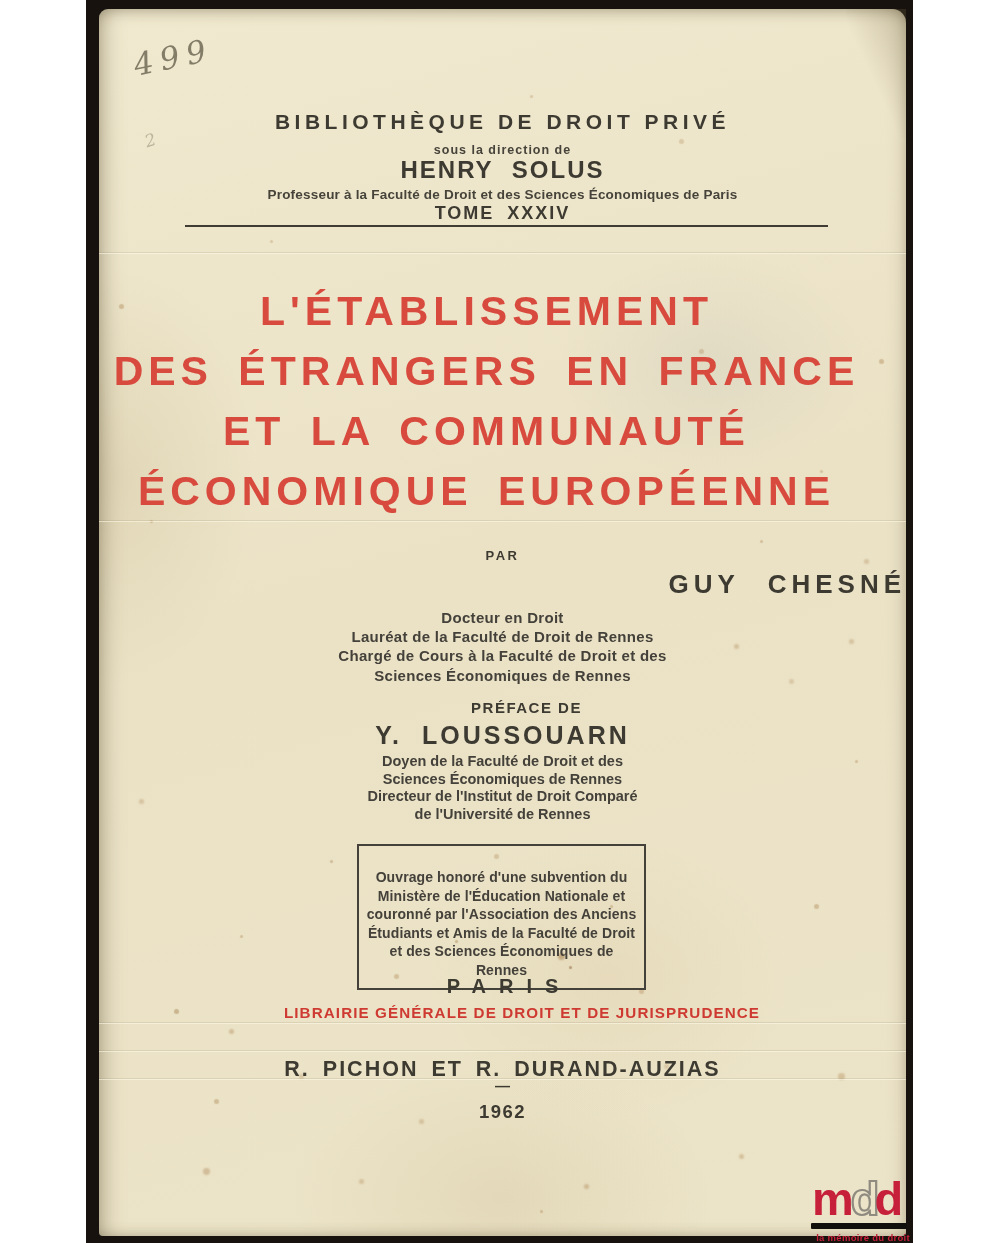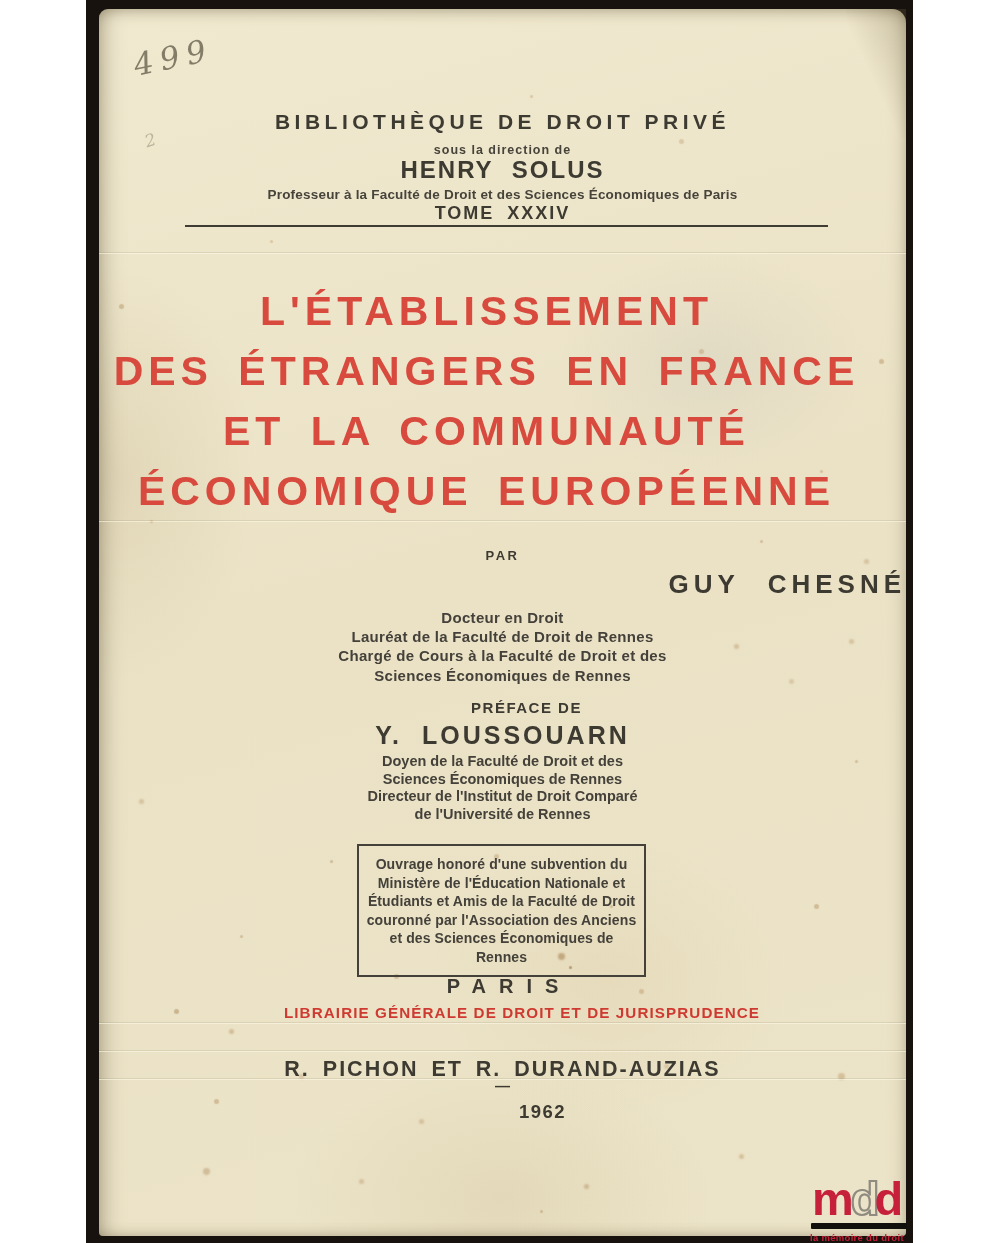--- a/index.html
+++ b/index.html
@@ -75,50 +75,50 @@
   .par         { top:539px; font-size:13px; font-weight:700; letter-spacing:2.5px; }
   .author-name { top:560px; font-size:26px; font-weight:700; letter-spacing:5px; word-spacing:16px;text-align:right; }
   .author-tt   { top:599px; font-size:15px; font-weight:700; line-height:19.2px; letter-spacing:.3px; color:#44413a; }
   .author-tt span, .preface-tt span, .award-lines span { display:block; }
 
   .preface-lab { top:690px; font-size:15px; font-weight:700; letter-spacing:1.5px;padding-left:48px; }
   .preface-nm  { top:712px; font-size:25px; font-weight:700; letter-spacing:3px; word-spacing:10px; }
   .preface-tt  { top:744px; font-size:14.5px; font-weight:700; line-height:17.6px; color:#44413a; }
 
   .award-box   { position:absolute; left:258px; top:835px; width:289px;
-                 border:2px solid #44413a; padding:9px 4px 8px 4px;
+                 border:2px solid #44413a; padding:22px 4px 8px 4px;
                  font-size:14px; font-weight:700; line-height:18.6px;
                  text-align:center; color:#44413a; letter-spacing:.1px; }
 
   .city        { top:966px; font-size:20px; font-weight:700; letter-spacing:13px; text-indent:13px; }
   .publisher   { top:995px; font-size:15.2px; font-weight:700; letter-spacing:1.1px; color:#ce3a31;padding-left:39px; }
   .editors     { top:1024px; font-size:21.5px; font-weight:700; letter-spacing:2px; word-spacing:5px;margin-top:24px; }
   .address     { top:1050px; font-size:17px; font-weight:700; letter-spacing:.4px; }
   .dash        { top:1068px; font-size:15px; font-weight:700; }
-  .year        { top:1092px; font-size:18.5px; font-weight:700; letter-spacing:1.5px;margin-left:40px; }
+  .year        { top:1092px; font-size:18.5px; font-weight:700; letter-spacing:1.5px; }
 
   
   .pencil-number { position:absolute; left:34px; top:30px; font-family:"DejaVu Serif", serif;
                    font-style:italic; font-size:31px; color:rgba(104,97,79,.8);
                    letter-spacing:7px; transform:rotate(-12deg); }
   .pencil-mark   { position:absolute; left:46px; top:121px; font-family:"DejaVu Serif", serif;
                    font-style:italic; font-size:17px; color:rgba(104,97,79,.38);
                    transform:rotate(-18deg); }
 
   
   .mdd-logo    { position:absolute; left:711px; top:1170px; width:100px; height:66px; }
   .mdd-letters { position:absolute; left:2px; top:0; display:flex; align-items:flex-end;
                  font-size:47px; font-weight:700; line-height:.86;
                  font-family:"Liberation Sans", sans-serif; }
   .mdd-m       { color:#c6203a; }
   .mdd-d-outline { color:transparent; -webkit-text-stroke:2.2px #8f8b80; margin-left:-3px; }
   .mdd-d       { color:#c6203a; margin-left:-5px; }
   .mdd-bar     { position:absolute; left:1px; top:44px; width:96px; height:6px; background:#12100c;
                  border-radius:1px; }
-  .mdd-tagline { position:absolute; left:0; top:53px; width:100px; text-align:left;
+  .mdd-tagline { position:absolute; left:0; top:53px; width:100px; text-align:right;
                  font-size:9.5px; font-weight:700; letter-spacing:.3px; color:#c6203a; }
 </style>
 </head>
 <body>
 
 <div class="stage">
   <div class="scan-frame">
     <div class="page">
 
       <div class="chip-top-right"></div>
@@ -162,22 +162,22 @@
         <span>Doyen de la Faculté de Droit et des</span>
         <span>Sciences Économiques de Rennes</span>
         <span>Directeur de l'Institut de Droit Comparé</span>
         <span>de l'Université de Rennes</span>
       </div>
 
       <div class="award-box">
         <div class="award-lines">
           <span>Ouvrage honoré d'une subvention du</span>
           <span>Ministère de l'Éducation Nationale et</span>
+          <span>couronné par l'Association des Anciens</span>
           <span>Étudiants et Amis de la Faculté de Droit</span>
-          <span>couronné par l'Association des Anciens</span>
           <span>et des Sciences Économiques de Rennes</span>
         </div>
       </div>
 
       <div class="tb city">PARIS</div>
       <div class="tb publisher">LIBRAIRIE GÉNÉRALE DE DROIT ET DE JURISPRUDENCE</div>
       <div class="tb editors">R. PICHON ET R. DURAND-AUZIAS</div>
       <div class="tb dash">—</div>
       <div class="tb year">1962</div>
 

